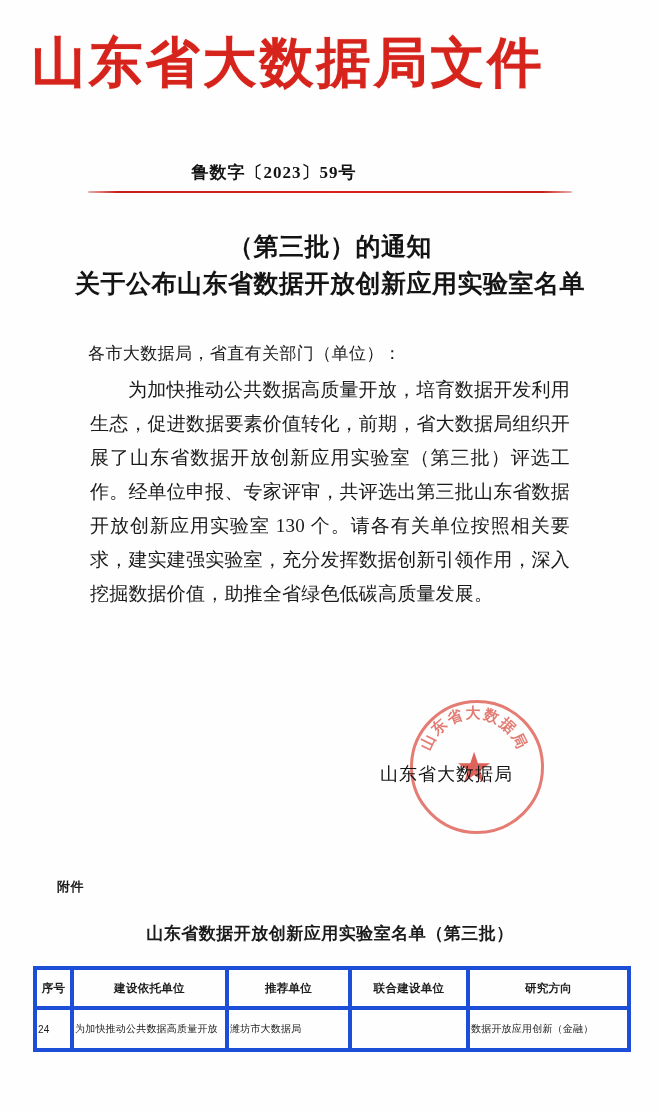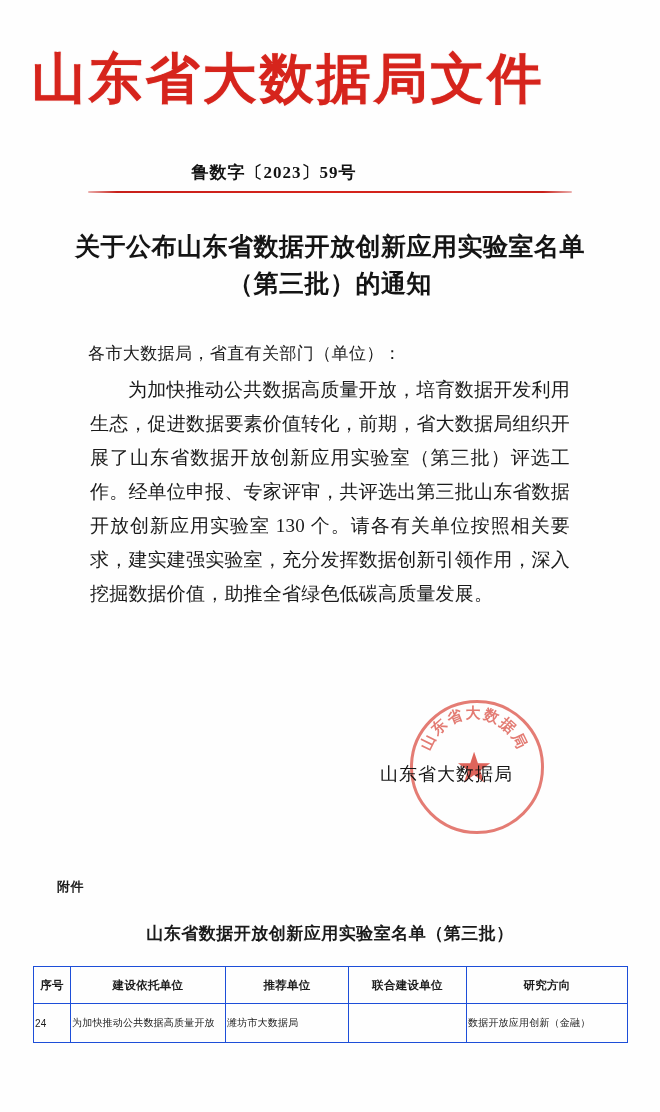--- a/index.html
+++ b/index.html
@@ -22,21 +22,20 @@
     background: #fefefe;
   }
 
   
   .masthead {
     position: absolute;
     top: 30px;
     left: 0;
     width: 576px;
     text-align: center;
-    margin-top: 16px;
   }
   .masthead-title {
     font-family: "Liberation Serif", "DejaVu Serif", serif;
     font-size: 54px;
     line-height: 66px;
     font-weight: bold;
     color: #d6241c;
     letter-spacing: 3px;
     white-space: nowrap;
     text-shadow: 0 0 1px rgba(214,36,28,0.55);
@@ -205,21 +204,21 @@
     position: absolute;
     top: 966px;
     left: 33px;
     width: 594px;
     border-collapse: collapse;
     table-layout: fixed;
     font-family: "Liberation Sans", "DejaVu Sans", sans-serif;
   }
   .lab-table th,
   .lab-table td {
-    border: 1px solid #1d4ed8;
+    border: 4px solid #1d4ed8;
     vertical-align: middle;
     color: #1c1c1c;
   }
   .lab-table th {
     height: 34px;
     font-size: 11.5px;
     font-weight: bold;
     letter-spacing: 0.3px;
   }
   .lab-table td {
@@ -241,22 +240,22 @@
 
   <div class="masthead">
     <div class="masthead-title">山东省大数据局文件</div>
   </div>
 
   <div class="doc-number">鲁数字〔2023〕59号</div>
 
   <div class="red-rule"></div>
 
   <div class="doc-title">
+    <span class="tl">（第三批）的通知</span>
     <span class="tl">关于公布山东省数据开放创新应用实验室名单</span>
-    <span class="tl">（第三批）的通知</span>
   </div>
 
   <div class="body-block">
     <div class="salutation">各市大数据局，省直有关部门（单位）：</div>
     <p class="para">为加快推动公共数据高质量开放，培育数据开发利用生态，促进数据要素价值转化，前期，省大数据局组织开展了山东省数据开放创新应用实验室（第三批）评选工作。经单位申报、专家评审，共评选出第三批山东省数据开放创新应用实验室 130 个。请各有关单位按照相关要求，建实建强实验室，充分发挥数据创新引领作用，深入挖掘数据价值，助推全省绿色低碳高质量发展。</p>
   </div>
 
 
   <div class="seal-wrap">
     <div class="seal"></div>

